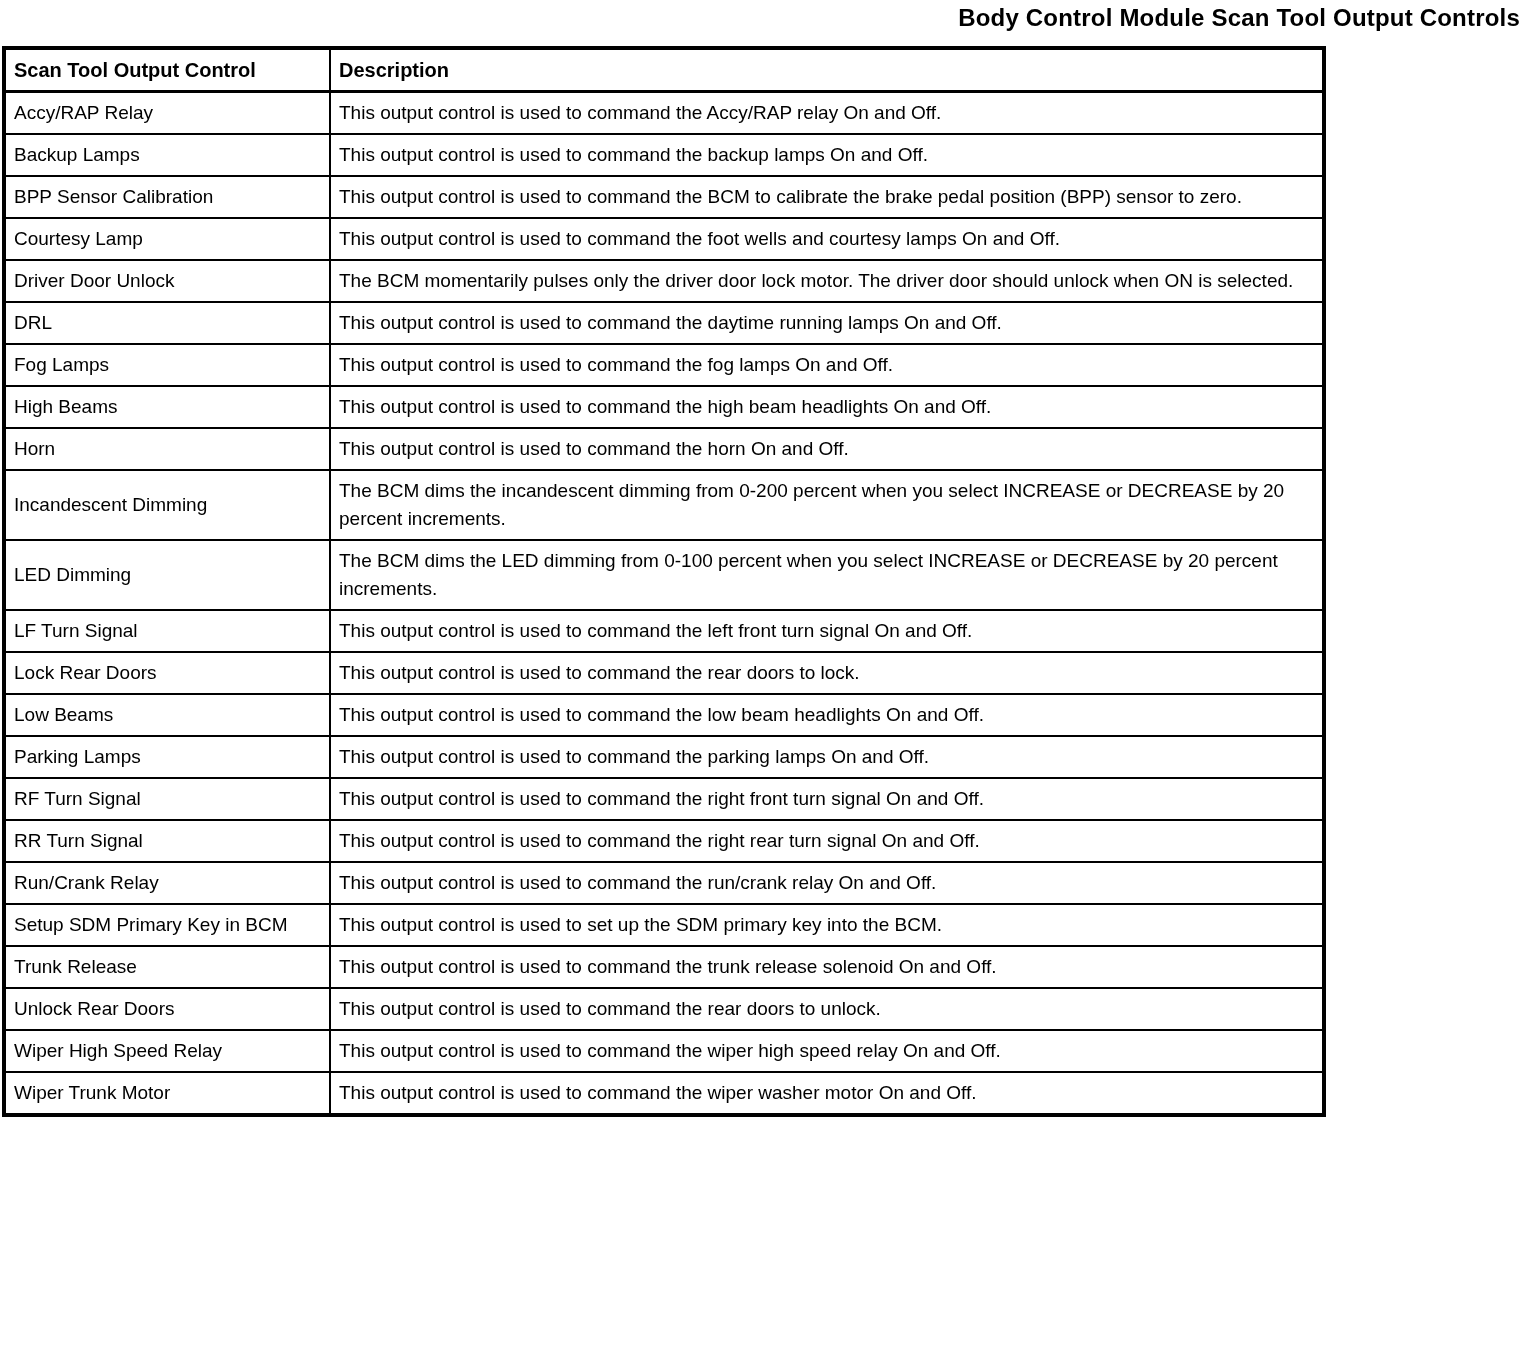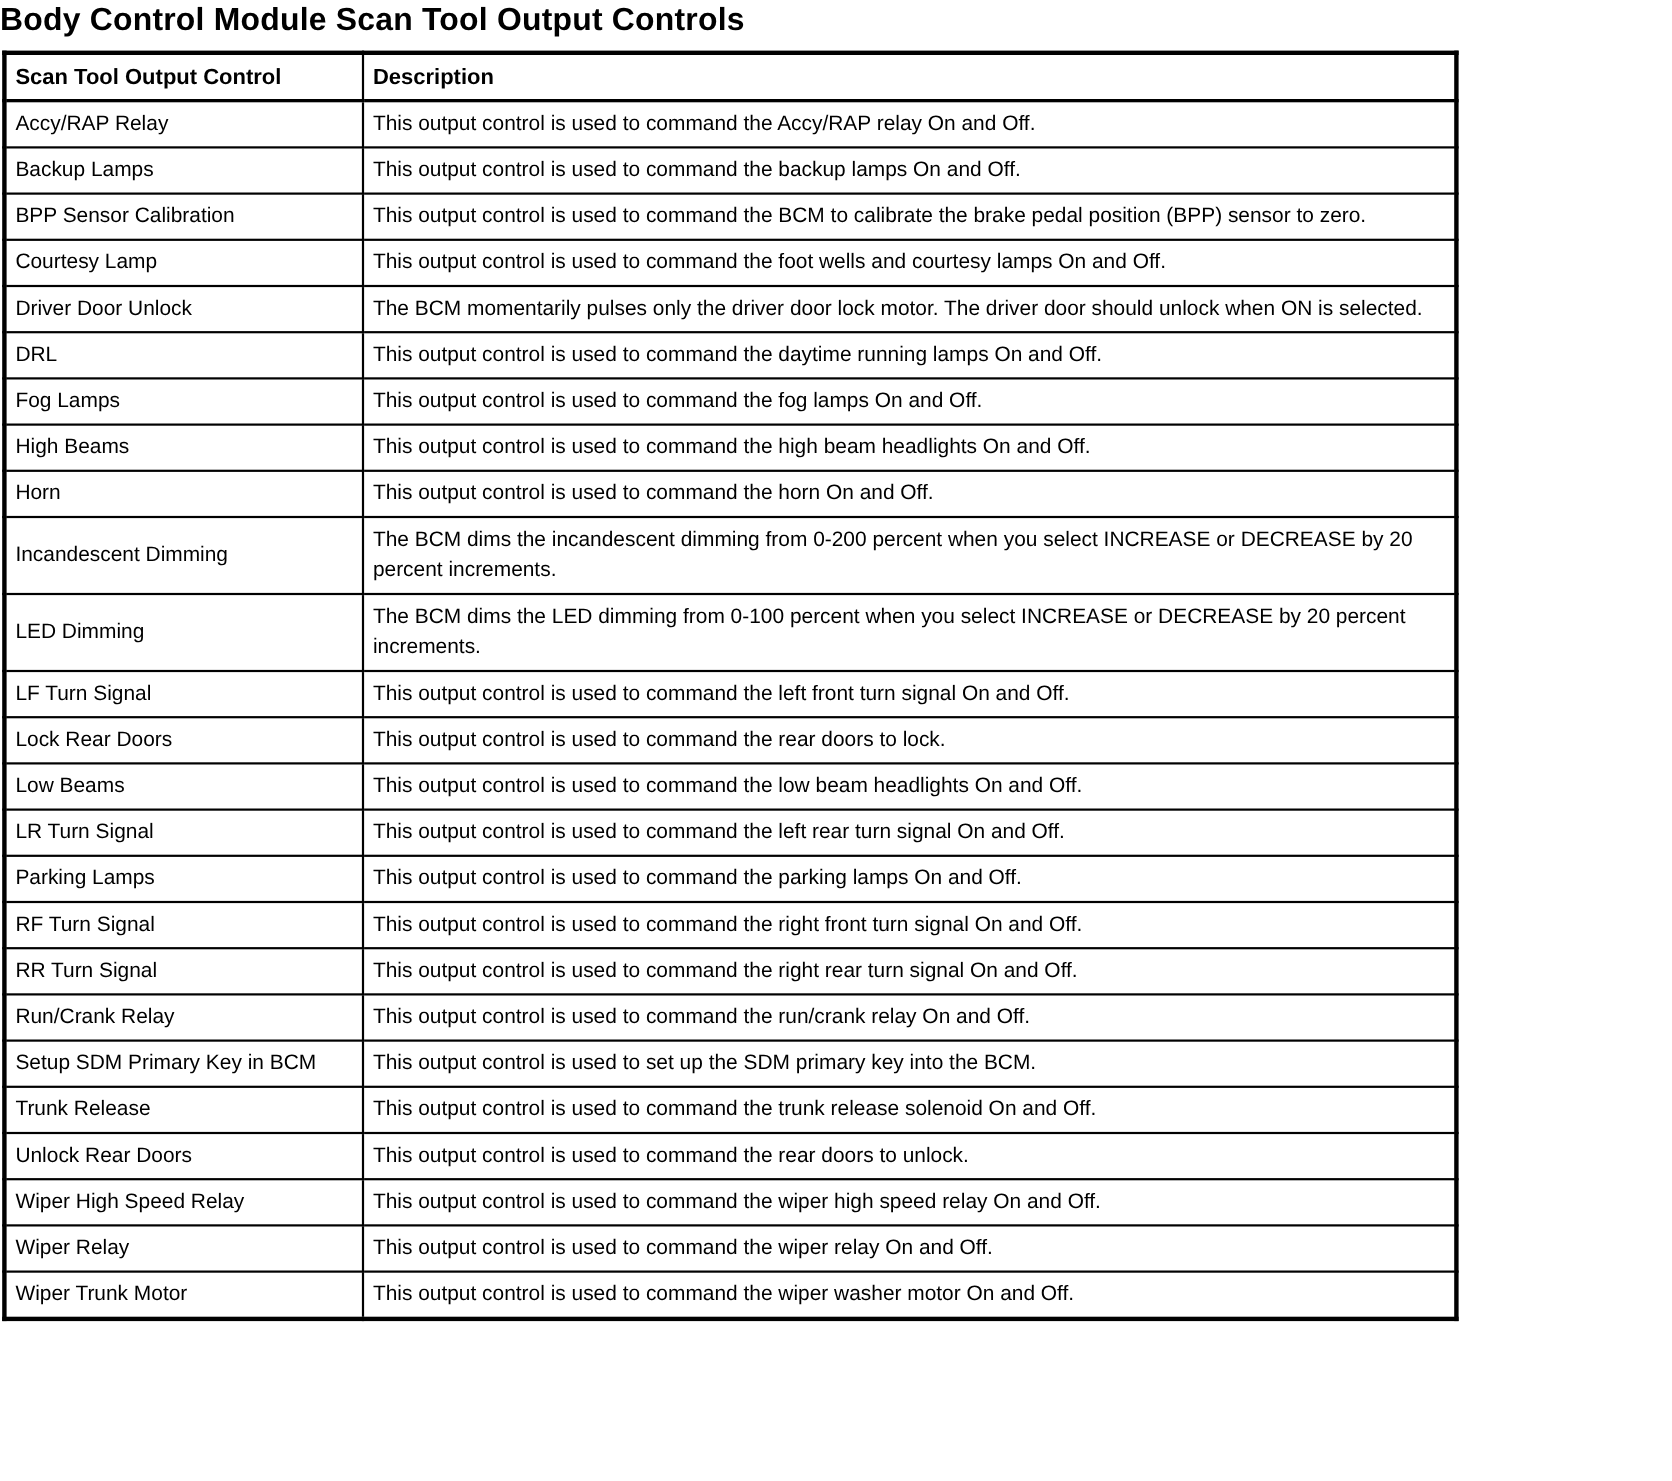--- a/index.html
+++ b/index.html
@@ -8,23 +8,23 @@
     background: #ffffff;
     color: #000000;
     font-family: "Liberation Sans", "DejaVu Sans", sans-serif;
   }
   .page {
     width: 1520px;
     box-sizing: border-box;
     padding: 4px 0 4px 0;
   }
   .doc-title {
-    text-align: left;
+    text-align: right;
     font-weight: bold;
-    font-size: 29px;
+    font-size: 24px;
     line-height: 24px;
     margin: 2px 0 16px 0;
     letter-spacing: 0.2px;
   }
   table.controls-table {
     border-collapse: collapse;
     table-layout: fixed;
     width: 1324px;
     margin: 0 2px;
     border: 4px solid #000000;
@@ -115,24 +115,20 @@
         </tr>
         <tr>
           <td>Lock Rear Doors</td>
           <td>This output control is used to command the rear doors to lock.</td>
         </tr>
         <tr>
           <td>Low Beams</td>
           <td>This output control is used to command the low beam headlights On and Off.</td>
         </tr>
         <tr>
-          <td>LR Turn Signal</td>
-          <td>This output control is used to command the left rear turn signal On and Off.</td>
-        </tr>
-        <tr>
           <td>Parking Lamps</td>
           <td>This output control is used to command the parking lamps On and Off.</td>
         </tr>
         <tr>
           <td>RF Turn Signal</td>
           <td>This output control is used to command the right front turn signal On and Off.</td>
         </tr>
         <tr>
           <td>RR Turn Signal</td>
           <td>This output control is used to command the right rear turn signal On and Off.</td>
@@ -151,22 +147,18 @@
         </tr>
         <tr>
           <td>Unlock Rear Doors</td>
           <td>This output control is used to command the rear doors to unlock.</td>
         </tr>
         <tr>
           <td>Wiper High Speed Relay</td>
           <td>This output control is used to command the wiper high speed relay On and Off.</td>
         </tr>
         <tr>
-          <td>Wiper Relay</td>
-          <td>This output control is used to command the wiper relay On and Off.</td>
-        </tr>
-        <tr>
           <td>Wiper Trunk Motor</td>
           <td>This output control is used to command the wiper washer motor On and Off.</td>
         </tr>
       </tbody>
   </table>
 </div>
 
 </body></html>

